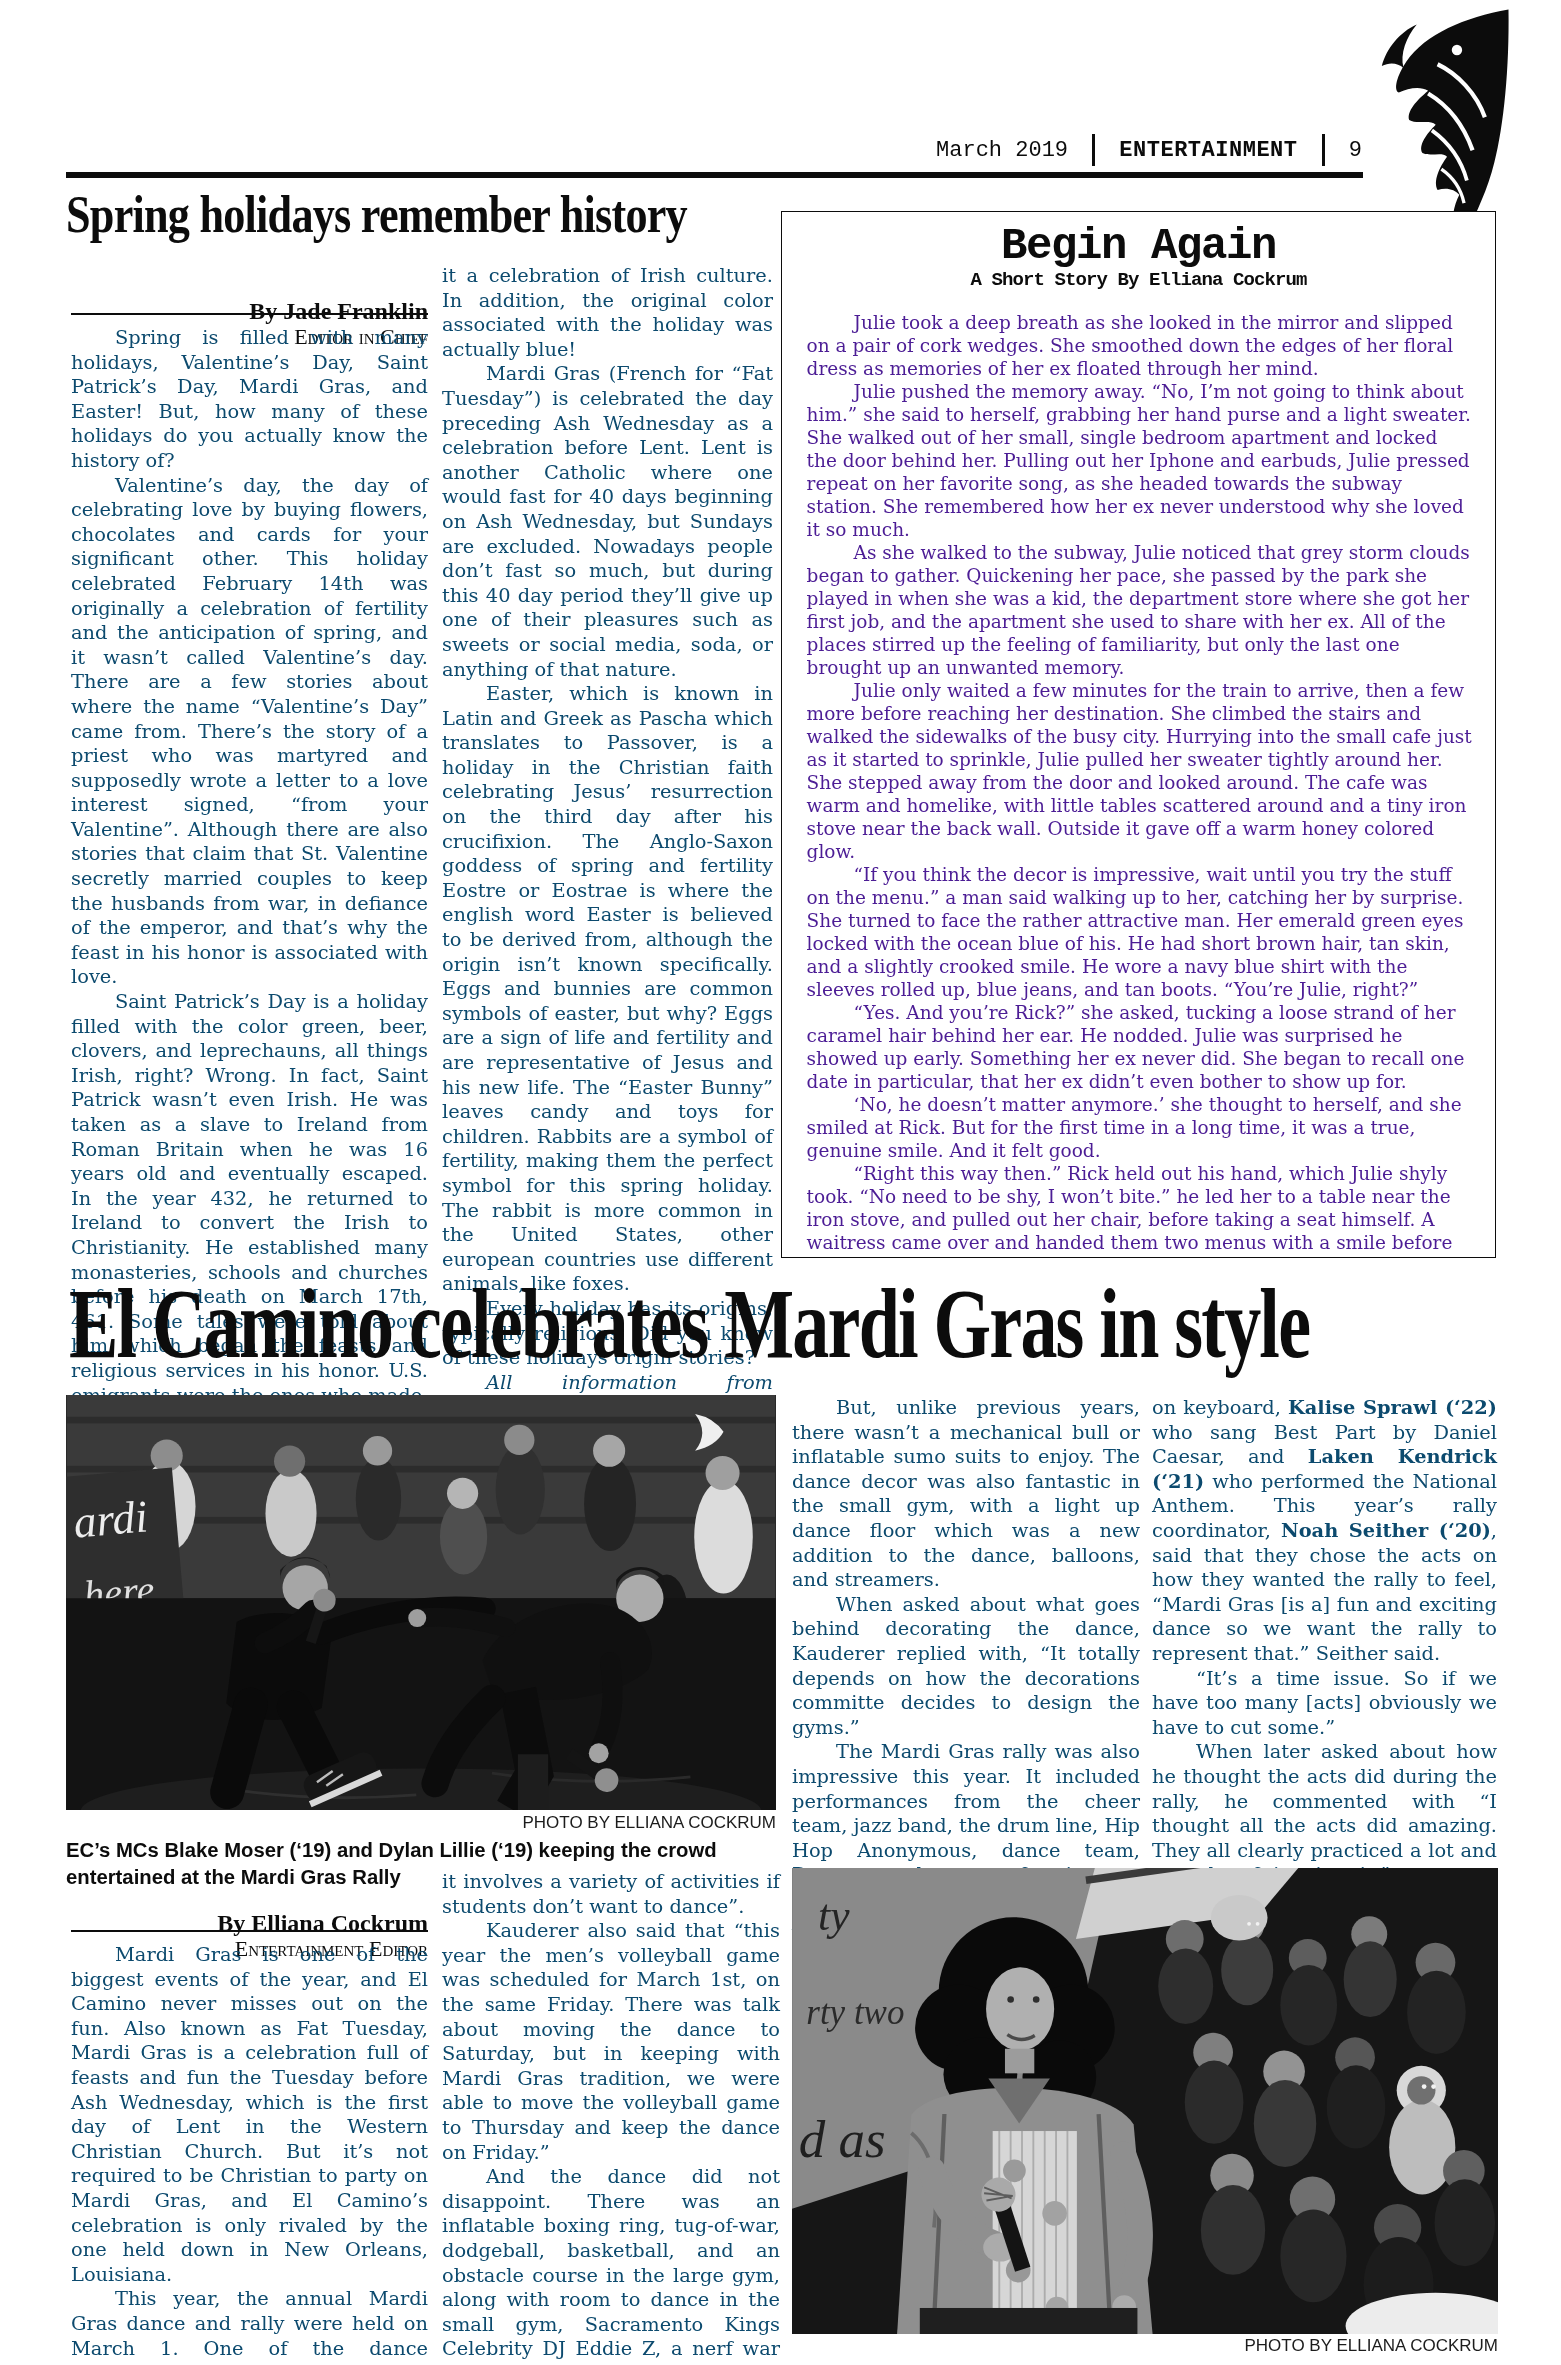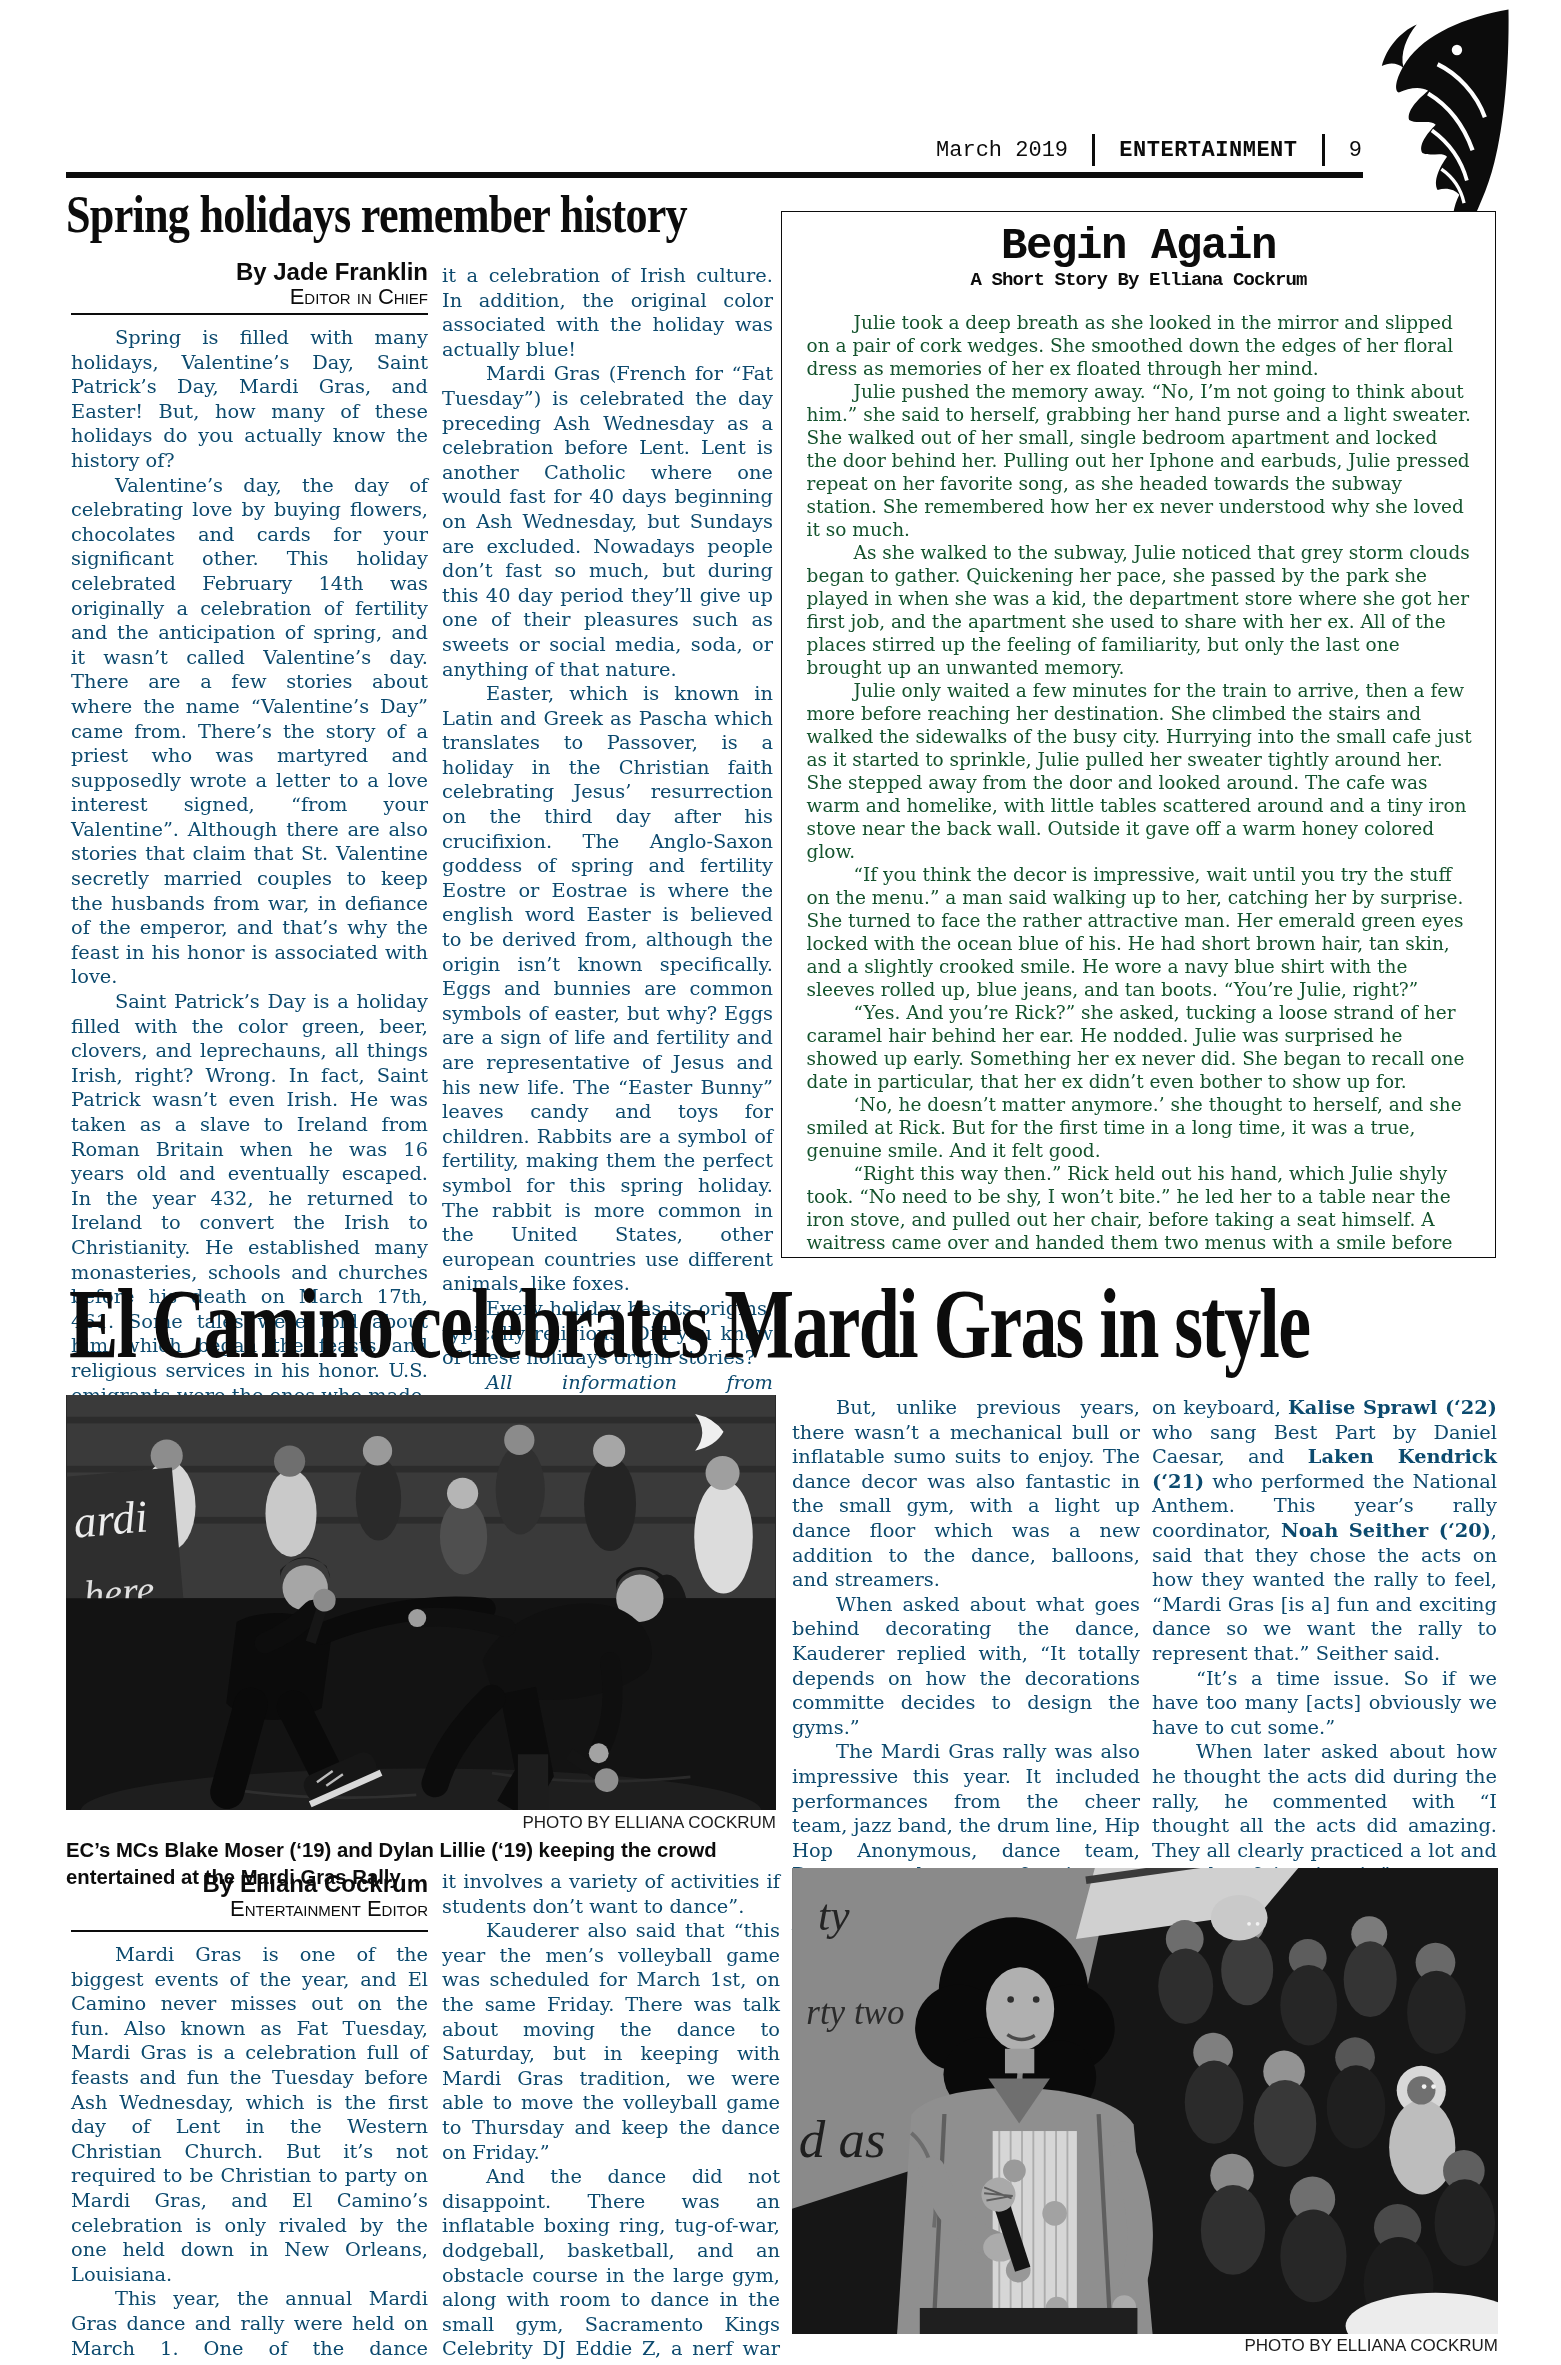--- a/index.html
+++ b/index.html
@@ -15,38 +15,38 @@
 
   
   .serifhead{font-family:"Liberation Serif",serif;font-weight:bold;color:#0c0c0c;}
   .bodycol{position:absolute;font-family:"DejaVu Serif",serif;font-size:19.4px;line-height:24.6px;
     text-align:justify;color:#0c4a6e;}
   .bodycol p{margin:0;text-indent:44px;}
   .bodycol.cont p:first-child{text-indent:0;}
   .b{font-weight:bold;}
   .i{font-style:italic;}
 
-  .byline-block{position:absolute;text-align:right;font-family:Liberation Sans, sans-serif;color:#0c0c0c;}
+  .byline-block{position:absolute;text-align:right;font-family:Liberation Serif, serif;color:#0c0c0c;margin-top:40px;}
   .byline-name{font-weight:bold;font-size:24px;line-height:27.4px;}
   .byline-role{font-variant:small-caps;font-size:22px;line-height:24.6px;}
   .thin-rule{position:absolute;height:1.9px;background:#0c0c0c;}
 
   
   .spring-headline{position:absolute;left:66px;top:185px;font-size:52px;white-space:nowrap;
     transform:scaleX(0.85);transform-origin:left top;letter-spacing:-0.9px;}
 
   
   .story-box{position:absolute;left:781px;top:211px;width:715px;height:1047px;
     border:1.9px solid #0c0c0c;box-sizing:border-box;background:#fff;overflow:hidden;}
   .story-title{margin-top:12.3px;text-align:center;font-family:"Liberation Mono",monospace;
     font-weight:bold;font-size:44px;line-height:45px;letter-spacing:-1.4px;color:#0c0c0c;}
   .story-sub{text-align:center;font-family:"Liberation Mono",monospace;font-weight:bold;
     font-size:19px;line-height:22px;letter-spacing:-0.9px;color:#0c0c0c;}
   .storytext{margin:20px 23px 0 24.6px;font-family:"DejaVu Serif",serif;font-size:18.5px;
-    line-height:23px;text-align:left;color:#14532d;}
+    line-height:23px;text-align:left;color:#4c1d95;}
   .storytext p{margin:0;text-indent:47px;}
 
   
   .mardi-headline{position:absolute;left:69px;top:1266px;font-size:100px;white-space:nowrap;
     transform:scaleX(0.74);transform-origin:left top;letter-spacing:-2.4px;}
   .photo{position:absolute;background:#161616;overflow:hidden;}
   .photo svg{display:block;}
   .photo-credit{position:absolute;text-align:right;font-family:"Liberation Sans",sans-serif;
     font-size:17px;color:#1c1c1c;letter-spacing:0px;}
   .photo-caption{position:absolute;font-family:"Liberation Sans",sans-serif;font-weight:bold;

